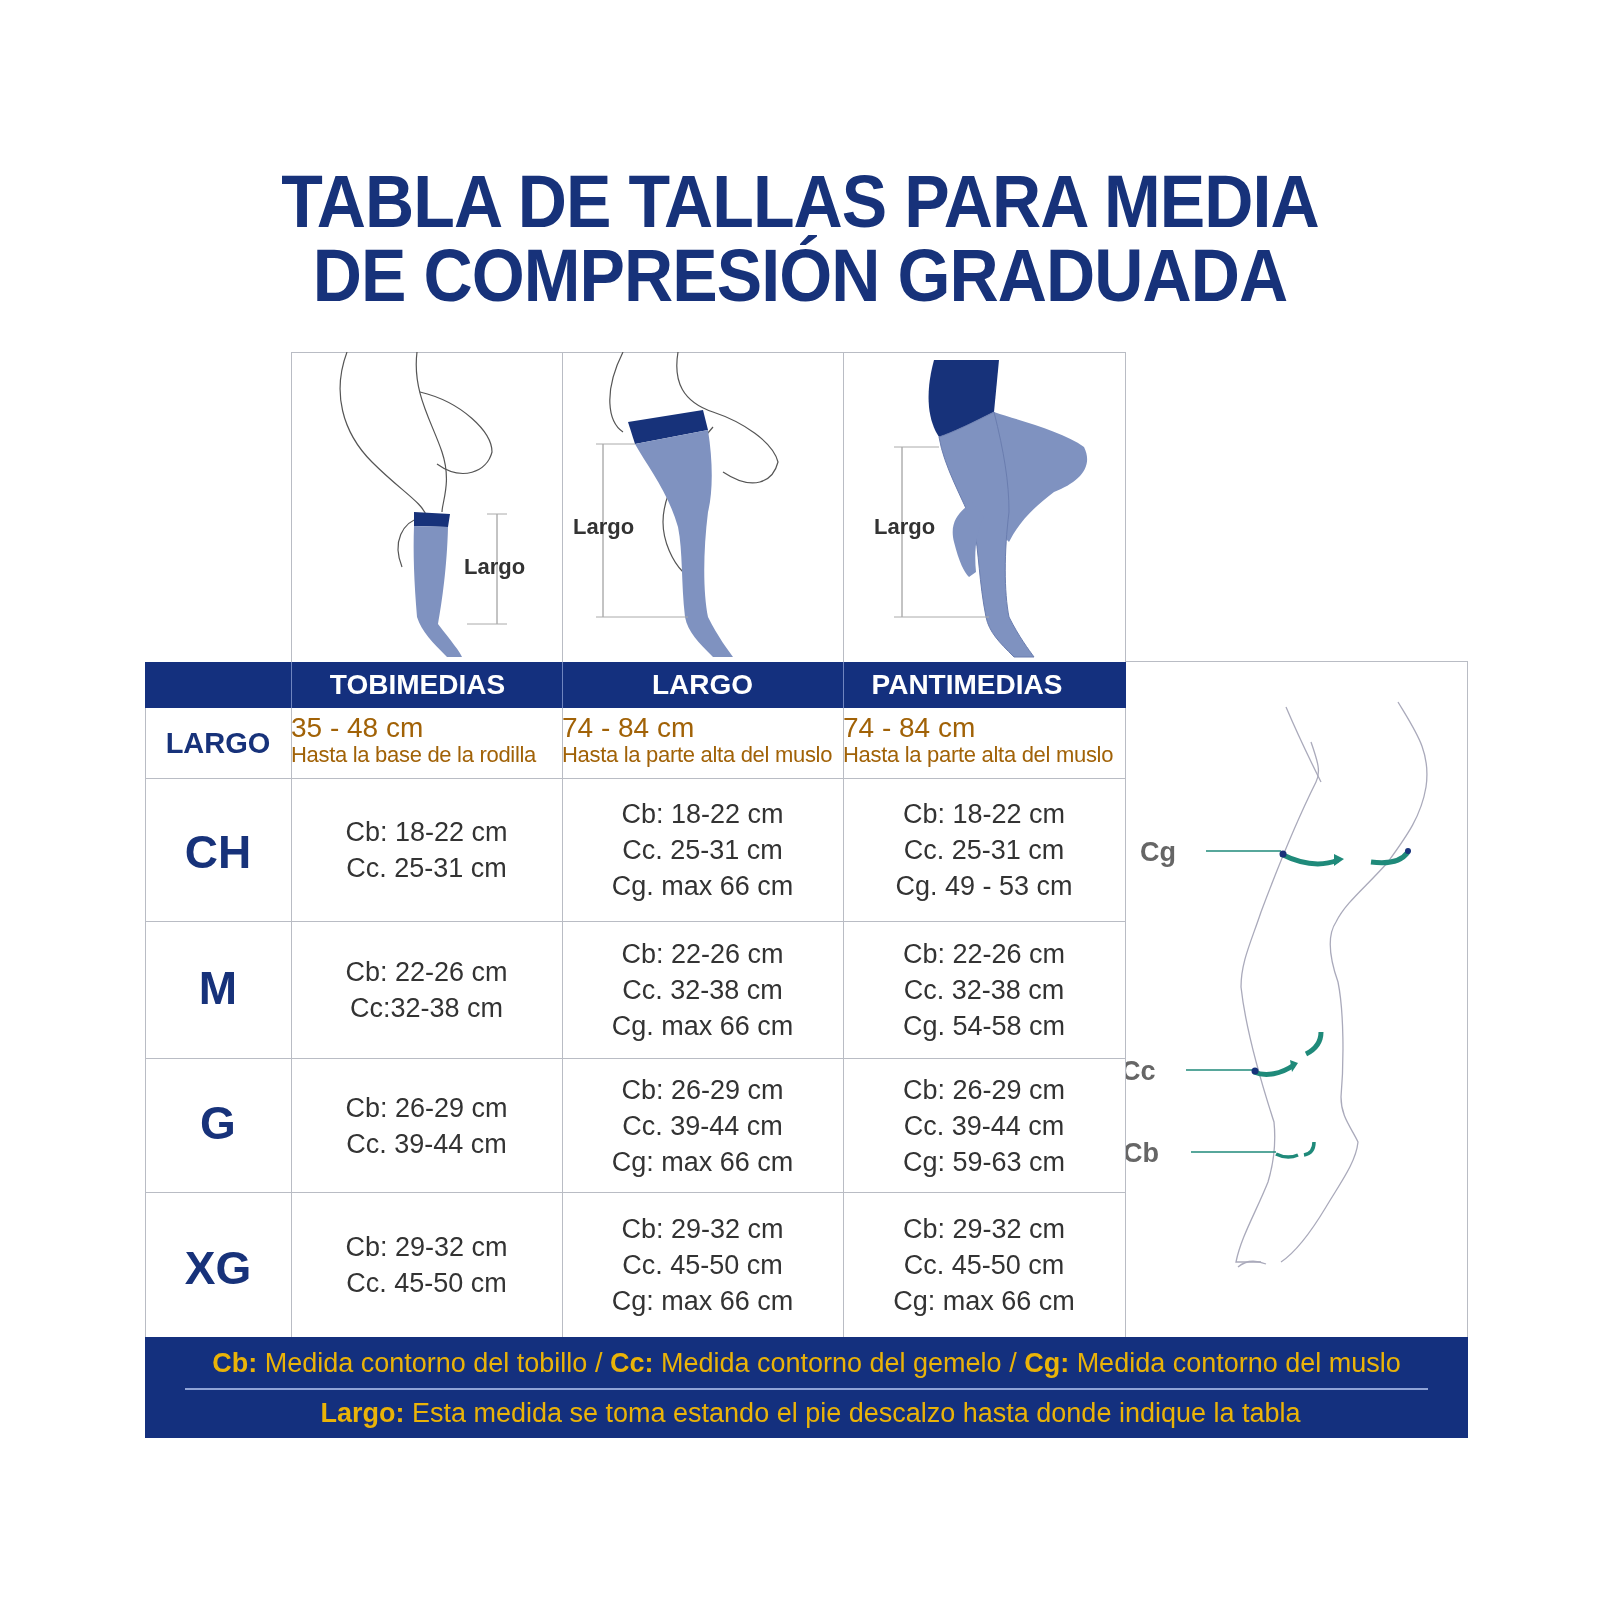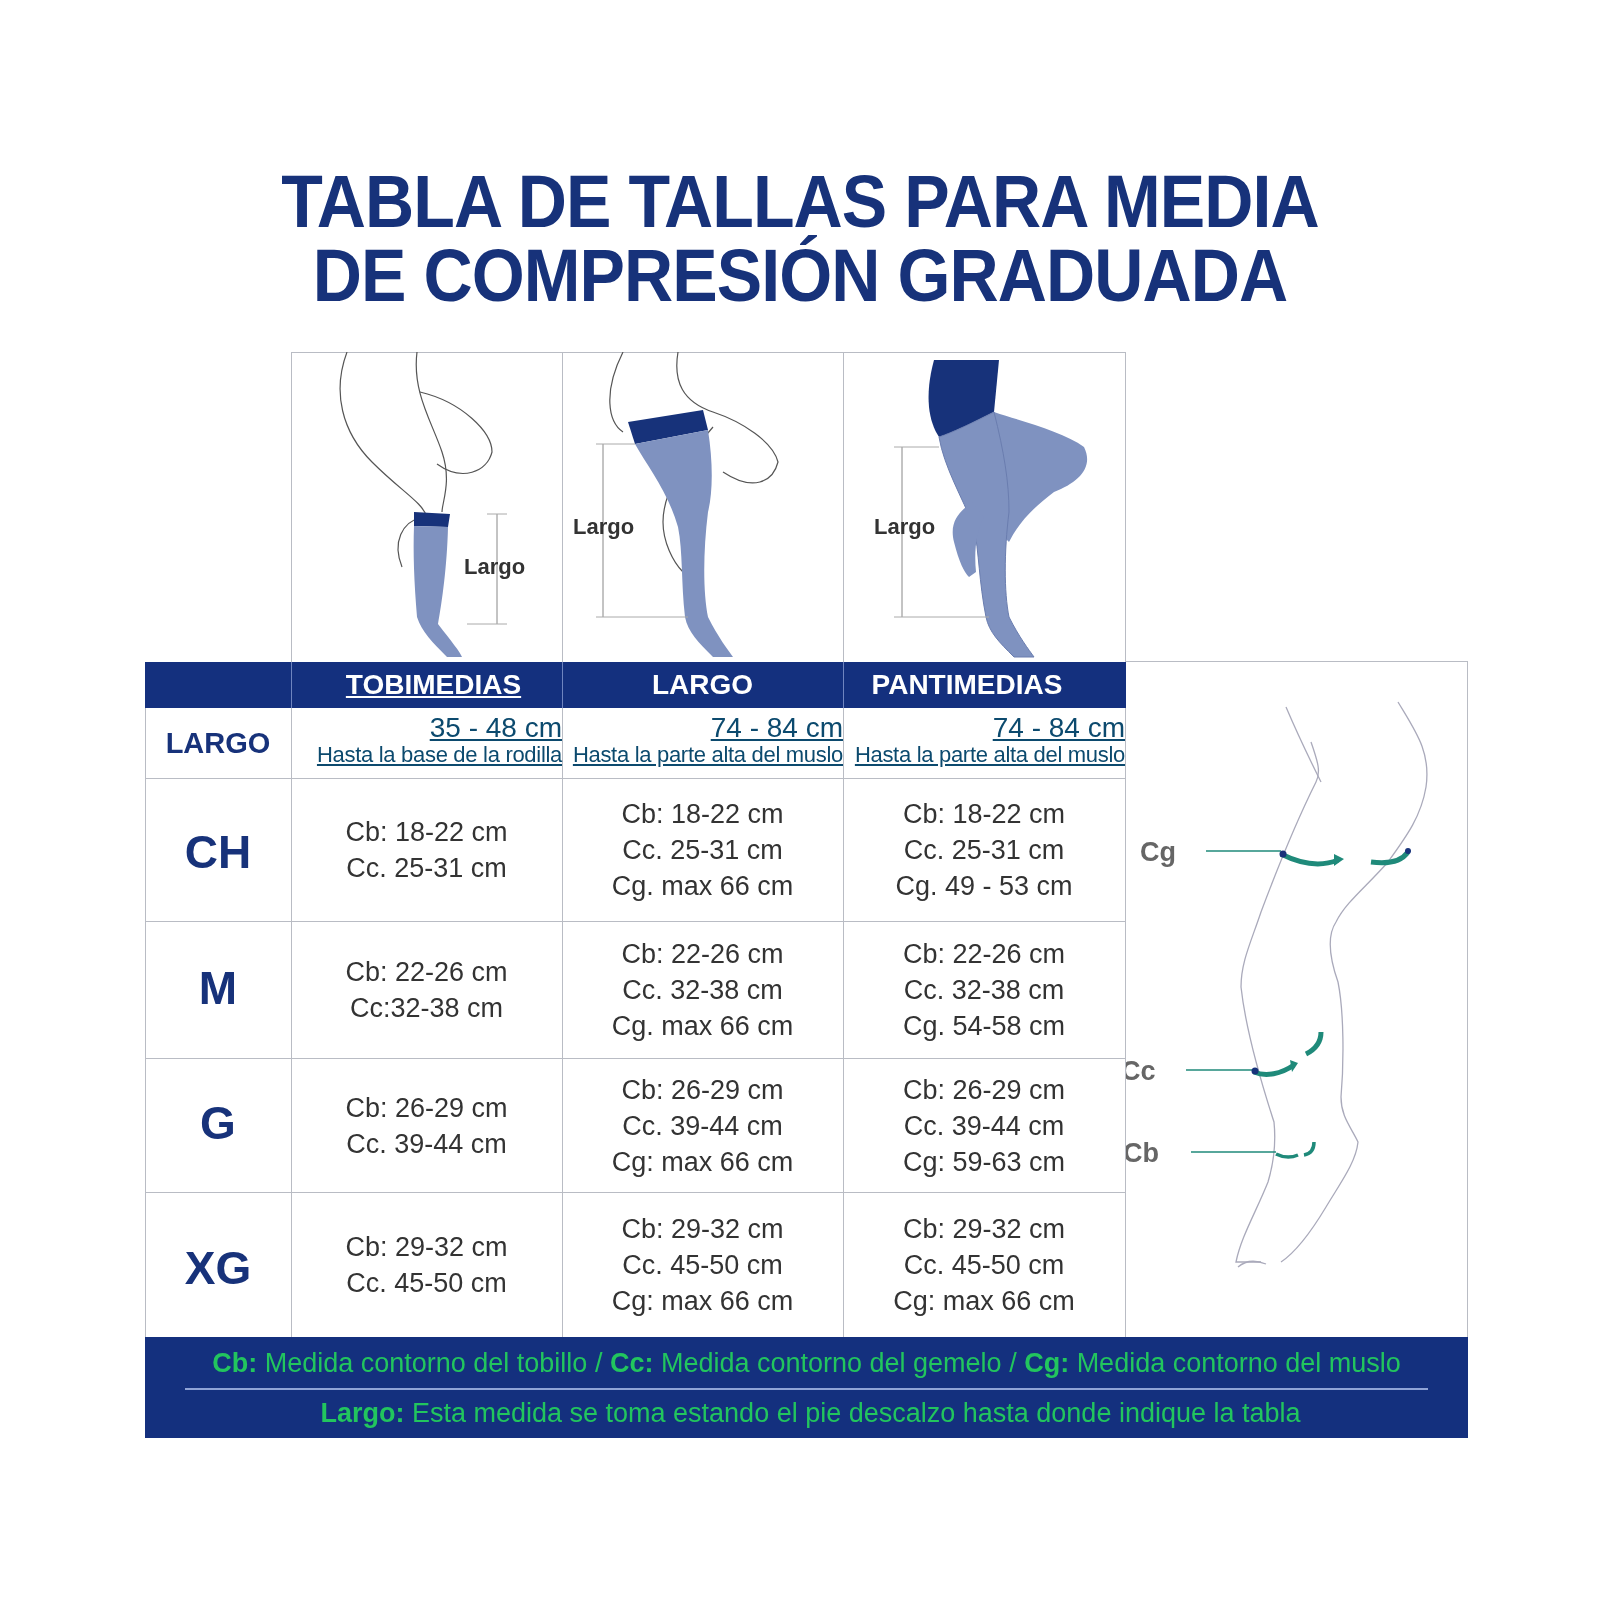--- a/index.html
+++ b/index.html
@@ -16,31 +16,31 @@
 
   .grid-line { position: absolute; background: #b9bcc4; }
 
   .img-cell { position: absolute; top: 352px; height: 310px; }
   .img-cell svg { width: 100%; height: 100%; display: block; }
 
   .header-bar { position: absolute; left: 145px; top: 662px; width: 981px; height: 46px; background: #14307e; }
   .hdr { position: absolute; top: 662px; height: 46px; line-height: 46px; color: #fff; font-weight: bold; font-size: 28px; text-align: center; }
 
   .largo-label { position: absolute; left: 145px; top: 708px; width: 146px; height: 70px; line-height: 70px; text-align: center; color: #17327a; font-weight: bold; font-size: 29px; }
-  .largo-cell { position: absolute; top: 712px; height: 64px; text-align: right; color: #0c4a6e; text-decoration: underline; }
+  .largo-cell { position: absolute; top: 712px; height: 64px; text-align: left; color: #a16207; }
   .largo-cell .v { font-size: 28px; line-height: 32px; }
   .largo-cell .s { font-size: 22px; line-height: 22px; white-space: nowrap; letter-spacing: -0.3px; }
 
   .size-label { position: absolute; left: 145px; width: 146px; text-align: center; color: #17327a; font-weight: bold; font-size: 46px; }
   .cell { position: absolute; text-align: center; color: #333; font-size: 27px; line-height: 36px; display: flex; flex-direction: column; justify-content: center; }
 
   .legend-leg { position: absolute; left: 1126px; top: 662px; width: 342px; height: 675px; }
   .legend-leg svg { width: 100%; height: 100%; display: block; }
 
-  .footer { position: absolute; left: 145px; top: 1337px; width: 1323px; height: 101px; background: #14307e; color: #22c55e; }
+  .footer { position: absolute; left: 145px; top: 1337px; width: 1323px; height: 101px; background: #14307e; color: #eab308; }
   .footer .l1 { position: absolute; left: 0; top: 10px; width: 100%; text-align: center; font-size: 27px; line-height: 32px; white-space: nowrap; }
   .footer .divider { position: absolute; left: 40px; right: 40px; top: 51px; height: 2px; background: #8fa3d6; }
   .footer .l2 { position: absolute; left: 4px; top: 60px; width: 100%; text-align: center; font-size: 27px; line-height: 32px; white-space: nowrap; }
   .footer b { font-weight: bold; }
 </style>
 </head>
 <body>
 
 <div class="title">
   <div>TABLA DE TALLAS PARA MEDIA</div>
@@ -93,21 +93,21 @@
     <line x1="50" y1="95" x2="95" y2="95" stroke="#aaa" stroke-width="1"></line>
     <line x1="50" y1="265" x2="145" y2="265" stroke="#aaa" stroke-width="1"></line>
     <text x="30" y="182" font-family="Liberation Sans, sans-serif" font-weight="bold" font-size="22" fill="#333">Largo</text>
   </svg>
 </div>
 
 <div class="header-bar"></div>
 <div class="grid-line" style="left:291px; top:662px; width:1px; height:46px; background:#6f84bf;"></div>
 <div class="grid-line" style="left:562px; top:662px; width:1px; height:46px; background:#6f84bf;"></div>
 <div class="grid-line" style="left:843px; top:662px; width:1px; height:46px; background:#6f84bf;"></div>
-<div class="hdr" style="left:298px; width:271px;text-decoration:underline;">TOBIMEDIAS</div>
+<div class="hdr" style="left:282px; width:271px;">TOBIMEDIAS</div>
 <div class="hdr" style="left:562px; width:281px;">LARGO</div>
 <div class="hdr" style="left:843px; width:248px;">PANTIMEDIAS</div>
 
 <div class="largo-label">LARGO</div>
 <div class="largo-cell" style="left:291px; width:271px;">
   <div class="v">35 - 48 cm</div>
   <div class="s">Hasta la base de la rodilla</div>
 </div>
 <div class="largo-cell" style="left:562px; width:281px;">
   <div class="v">74 - 84 cm</div>

